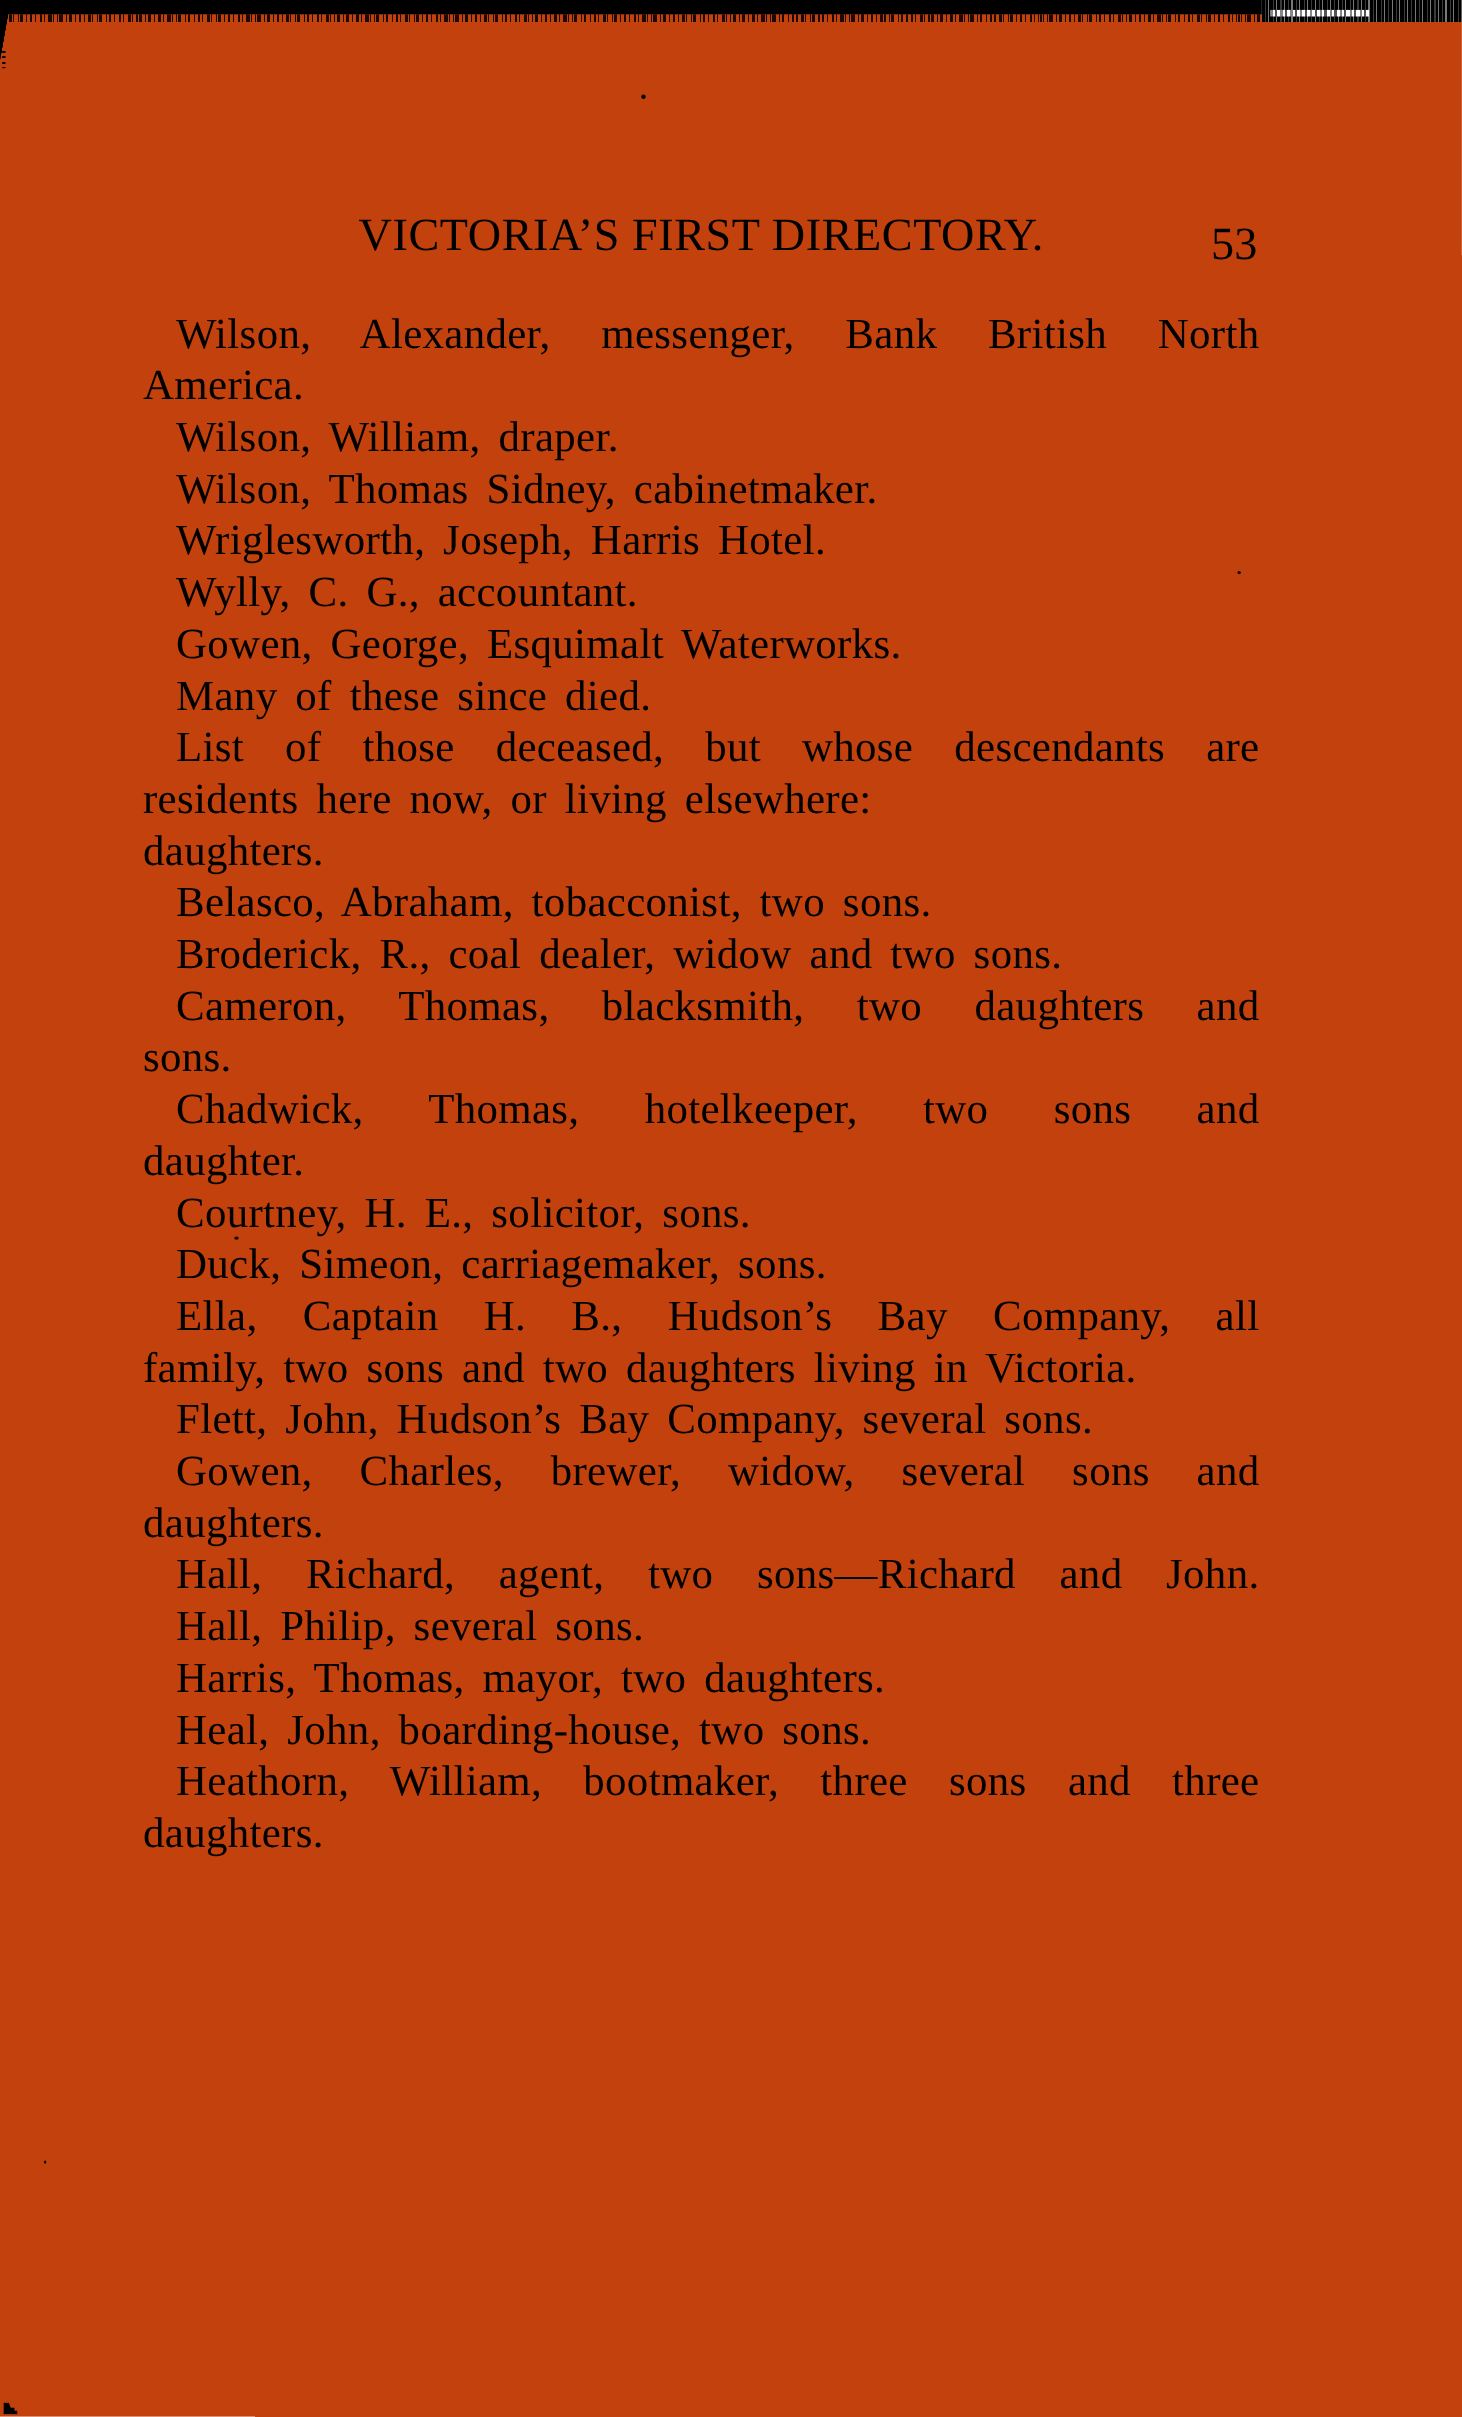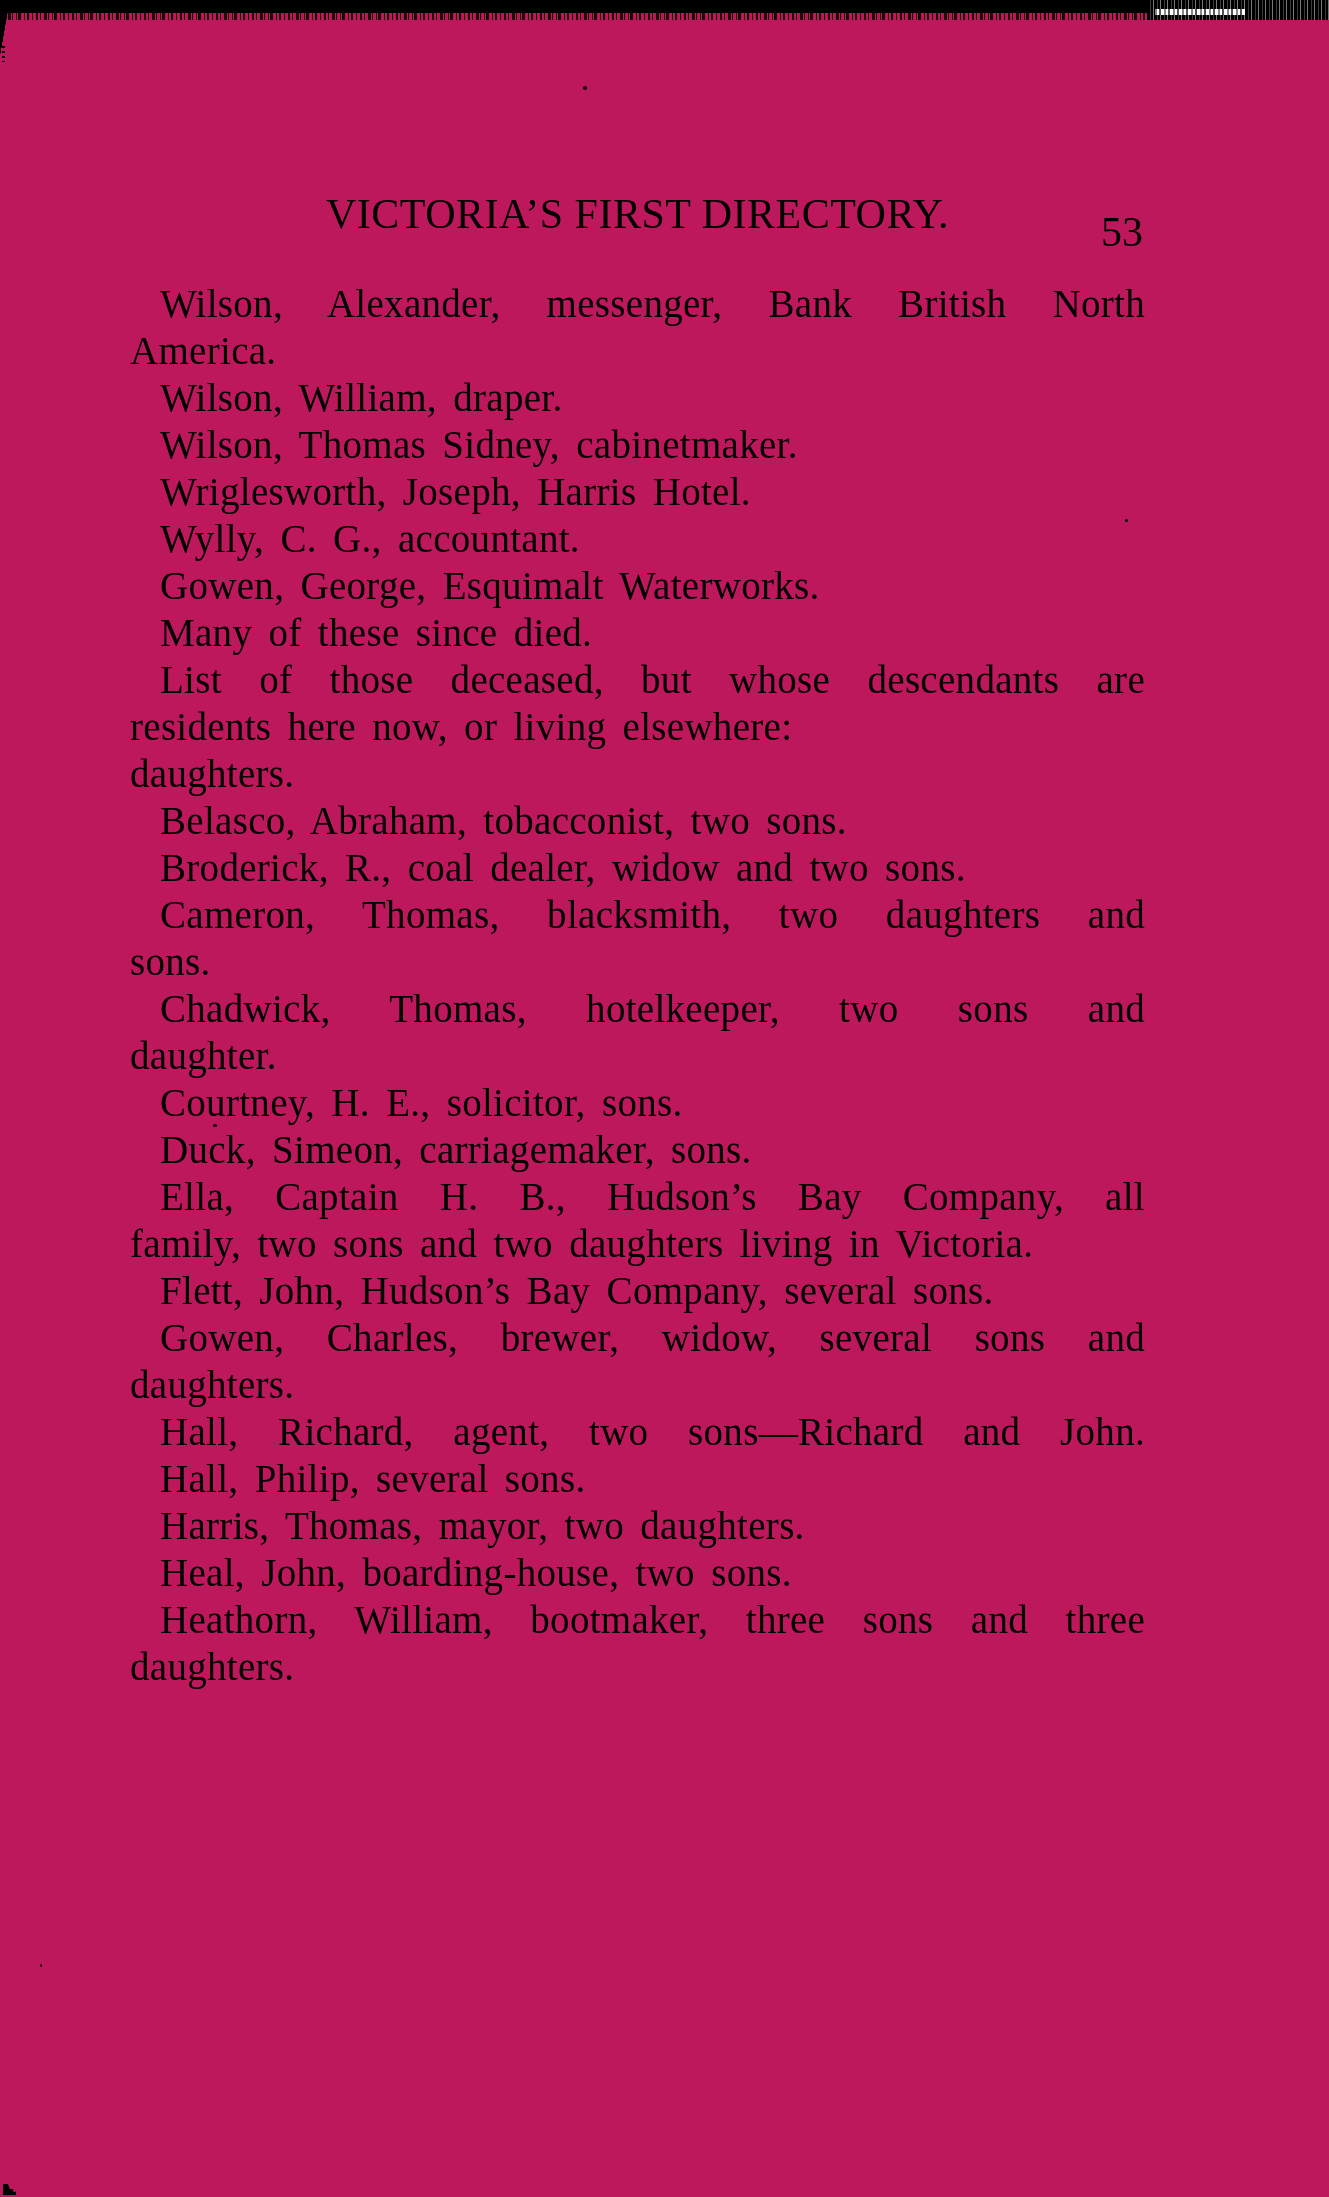--- a/index.html
+++ b/index.html
@@ -1,20 +1,20 @@
 <!DOCTYPE html>
 <html><head>
 <meta charset="utf-8">
 <style>
   html, body { margin: 0; padding: 0; background: #ffffff; }
   .page {
     position: relative;
     width: 1329px;
     height: 2197px;
-    background: #be185d;
+    background: #c2410c;
     overflow: hidden;
     font-family: "Liberation Serif", "DejaVu Serif", serif;
     color: #000000;
   }
 
   
   .scan-band {
     position: absolute; top: 0; left: 0; width: 100%; height: 13px;
     background: #000;
   }
@@ -59,21 +59,21 @@
   .blot-bottom-left::after {
     content: ""; position: absolute; left: 19px; top: 8px; width: 4px; height: 3px; background: #000;
   }
 
   
   .hdr {
     position: absolute; top: 190px; left: 130px; width: 1015px; height: 48px;
     font-size: 42px; letter-spacing: .5px; text-align: center; white-space: nowrap;
   }
   .hdr .pagenum {
-    position: absolute; right: 2px; top: 18px; letter-spacing: 0;
+    position: absolute; right: 2px; top: 8px; letter-spacing: 0;
   }
 
   
   .bodytext {
     position: absolute; top: 280px; left: 130px; width: 1015px;
     font-size: 39px; line-height: 47px; letter-spacing: .3px; word-spacing: .16em;
   }
   .line { min-height: 47px; }
   .line.ind { text-indent: 30px; }
   .line.just { text-align: justify; text-align-last: justify; }

